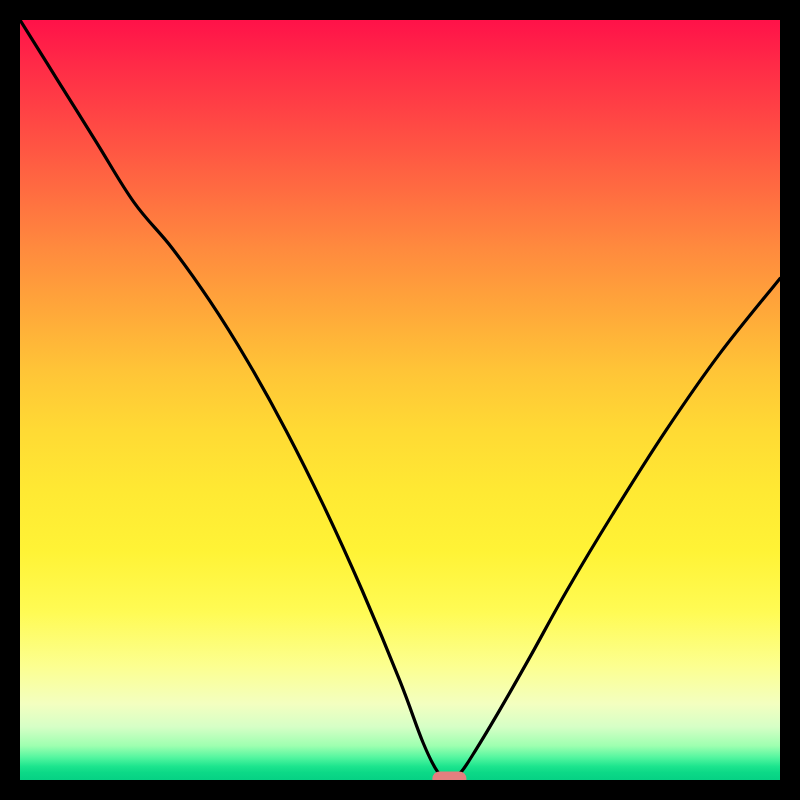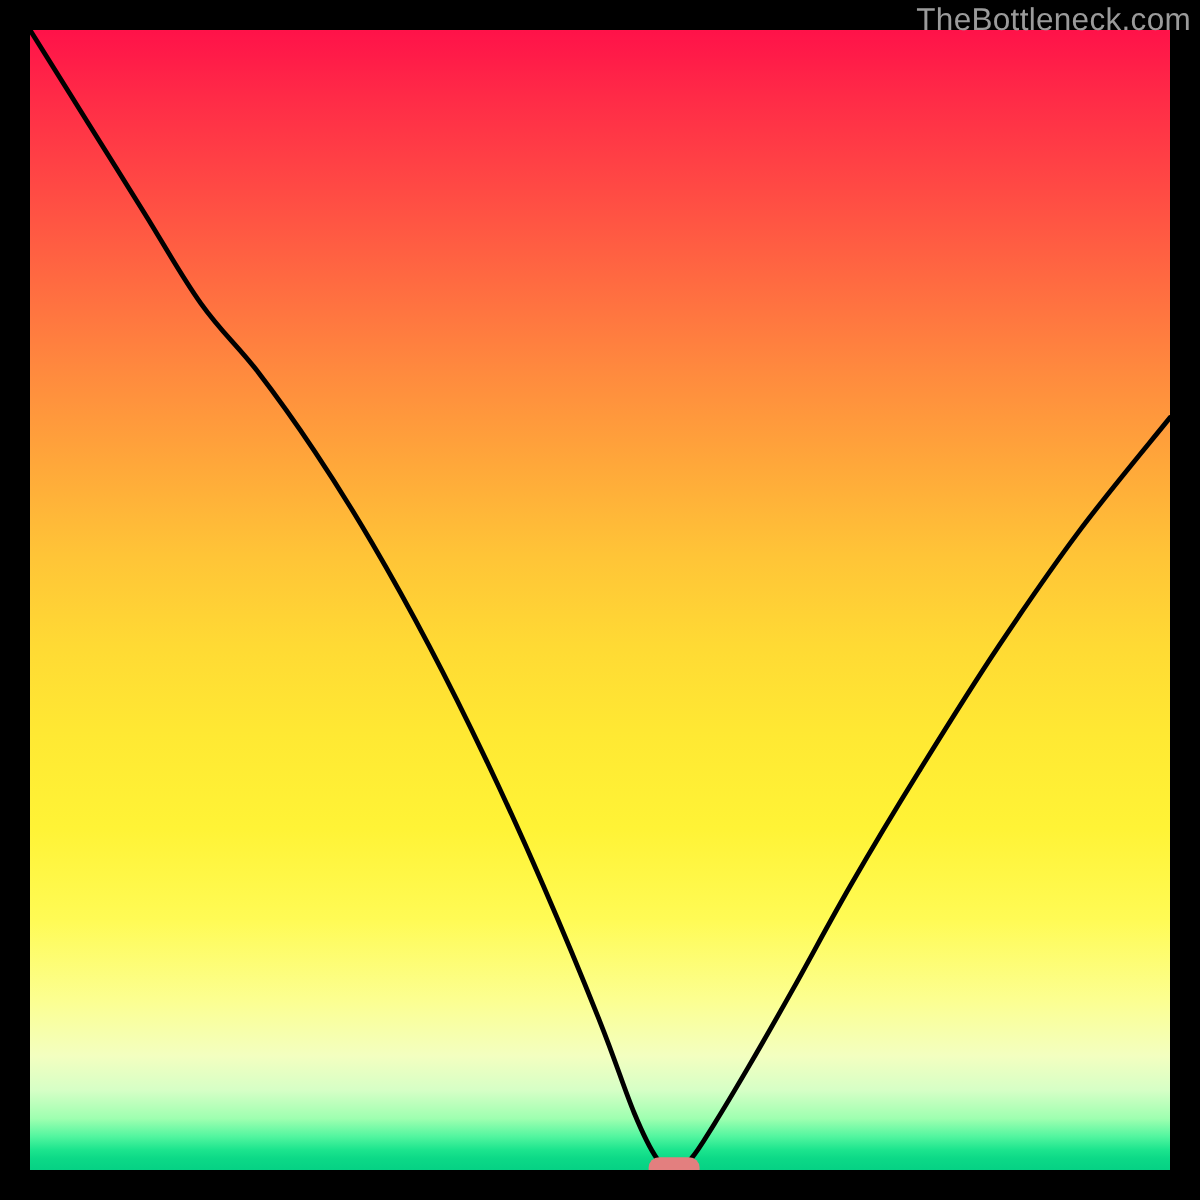--- a/index.html
+++ b/index.html
@@ -75,14 +75,13 @@
     <div class="gradient-bg"></div>
 
     <svg class="curve-svg" viewBox="0 0 760 760" preserveAspectRatio="none">
 
       <path id="curve-path" fill="none" stroke="#000000" stroke-width="3.2" stroke-linecap="round" stroke-linejoin="round" d="M 0.0 0.0 C 6.8 10.9, 24.3 38.9, 38.0 60.8 C 51.7 82.7, 62.3 99.7, 76.0 121.6 C 89.7 143.5, 100.3 163.2, 114.0 182.4 C 127.7 201.6, 138.3 210.2, 152.0 228.0 C 165.7 245.8, 176.3 260.7, 190.0 281.2 C 203.7 301.7, 214.3 318.7, 228.0 342.0 C 241.7 365.3, 252.3 384.4, 266.0 410.4 C 279.7 436.4, 290.3 457.7, 304.0 486.4 C 317.7 515.1, 328.3 538.5, 342.0 570.0 C 355.7 601.5, 369.1 633.8, 380.0 661.2 C 390.9 688.6, 396.0 705.6, 402.8 722.0 C 409.6 738.4, 413.2 745.6, 418.0 752.4 C 422.8 759.2, 425.3 760.0, 429.4 760.0 C 433.5 760.0, 436.0 757.9, 440.8 752.4 C 445.6 746.9, 449.2 740.5, 456.0 729.6 C 462.8 718.7, 469.2 708.0, 478.8 691.6 C 488.4 675.2, 496.9 660.3, 509.2 638.4 C 521.5 616.5, 532.2 596.0, 547.2 570.0 C 562.2 544.0, 575.0 522.7, 592.8 494.0 C 610.6 465.3, 626.8 439.1, 646.0 410.4 C 665.2 381.7, 678.7 361.8, 699.2 334.4 C 719.7 307.0, 749.1 272.1, 760.0 258.4"></path>
 
       <rect id="min-marker" rx="7" ry="7" width="34" height="15" fill="#e37f7f" x="412.4" y="751.5"></rect>
     </svg>
   </div>
 
-  <div class="watermark">TheBottleneck.com</div>
 </div>
 
 </body></html>

